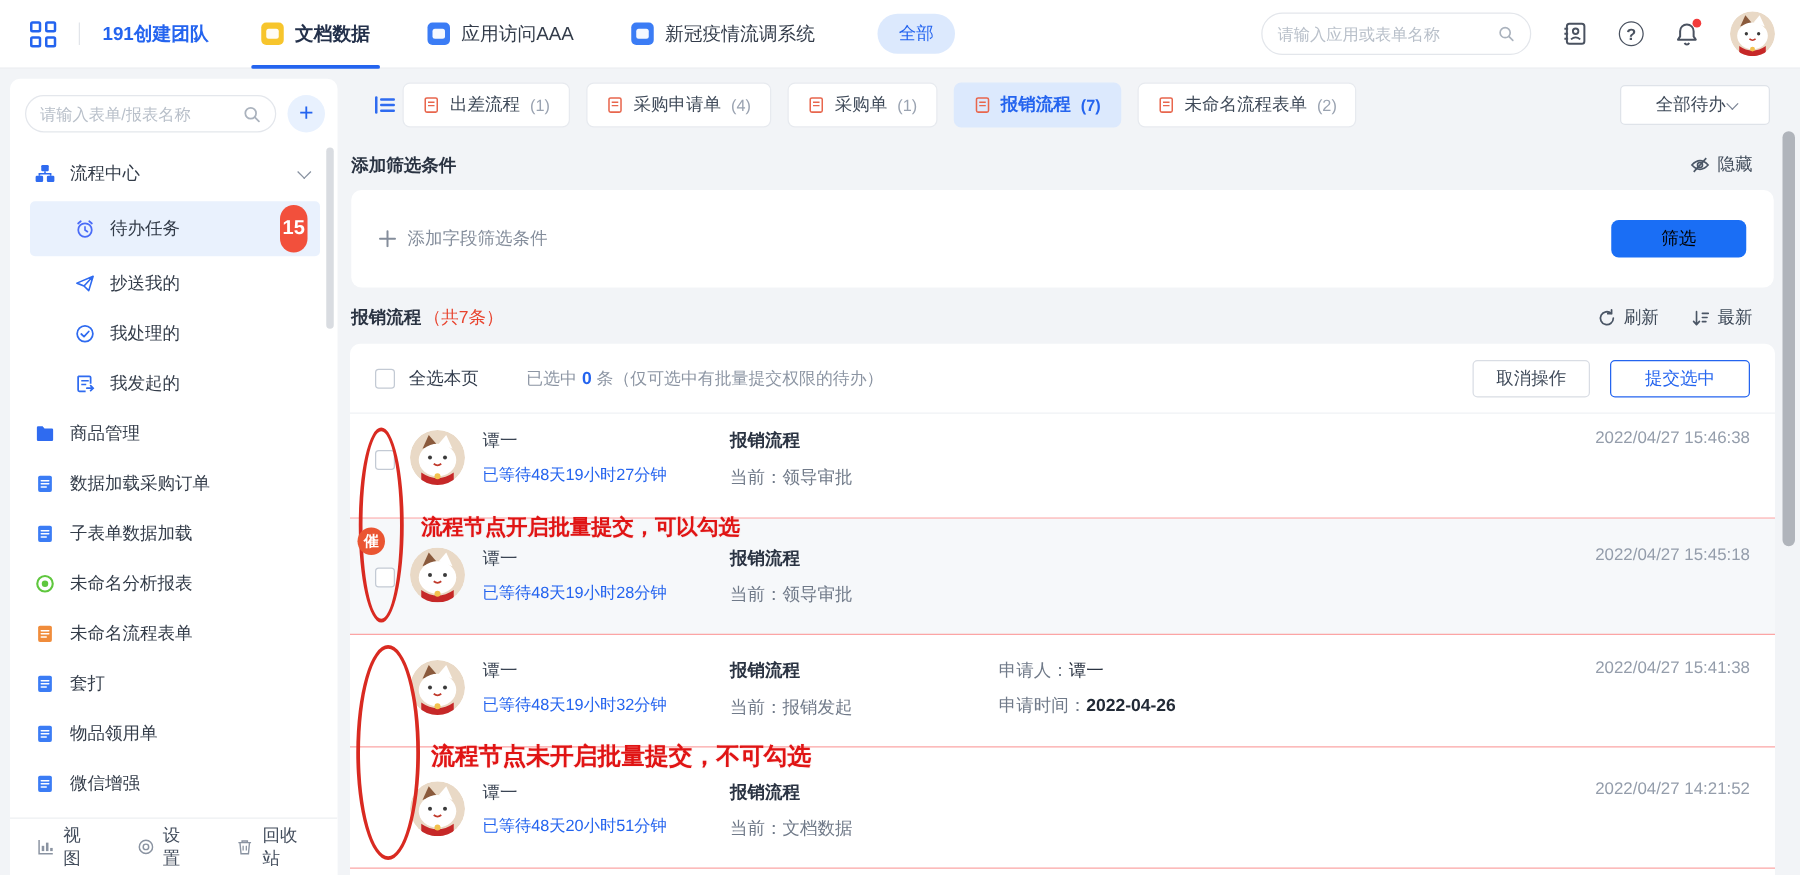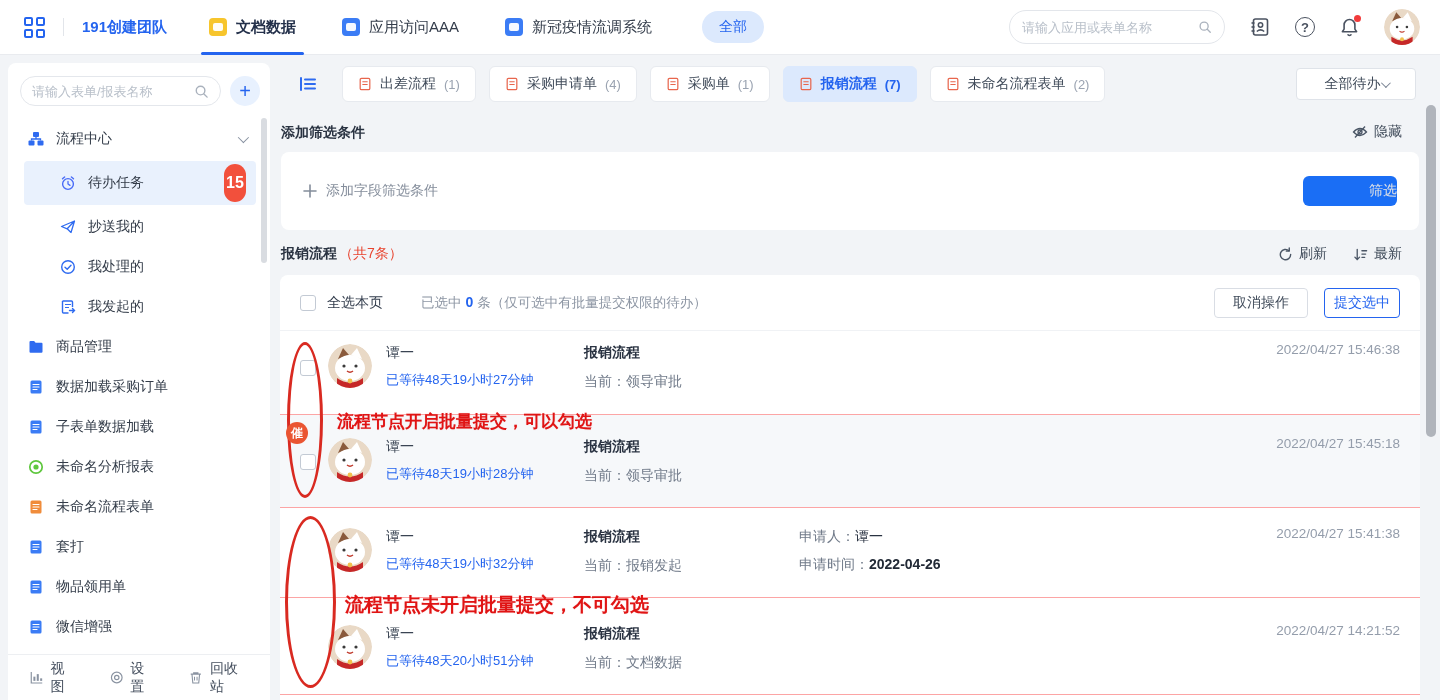--- a/index.html
+++ b/index.html
@@ -56,57 +56,57 @@
             font-weight:bold; display:flex; align-items:center; justify-content:center; margin-left:auto; margin-right:10px; }
   .sb-chev { margin-left:auto; margin-right:24px; width:8px; height:8px; border-right:1.6px solid #8791a0;
             border-bottom:1.6px solid #8791a0; transform:rotate(45deg) translateY(-2px); }
   .sb-scroll { position:absolute; right:3px; top:55px; width:6px; height:145px; border-radius:3px; background:#d9dce1; }
   .sb-footer { position:absolute; bottom:0; left:0; right:0; height:46px; border-top:1px solid #edeff2;
             background:#fff; display:flex; align-items:center; padding:0 22px; gap:34px; font-size:14px; color:#454f5e; }
   .sb-footer .f-item { display:flex; align-items:center; gap:7px; cursor:pointer; }
 
   
   .collapse-icon { position:absolute; left:298px; top:74px; cursor:pointer; z-index:5; }
-  .filter-tabs { position:absolute; left:342px; top:66px; display:flex; gap:13px; z-index:5; }
+  .filter-tabs { position:absolute; left:322px; top:66px; display:flex; gap:13px; z-index:5; }
   .ftab { height:36px; padding:0 15px; background:#fff; border:1px solid #e7eaef; border-radius:6px;
           display:flex; align-items:center; gap:8px; font-size:14px; color:#3f4a59; cursor:pointer; white-space:nowrap; }
   .ftab .cnt { color:#9aa3b1; font-size:13px; }
   .ftab.active { background:#dce9fd; border-color:#dce9fd; color:#2464ef; font-weight:bold; }
   .ftab.active .cnt { color:#2464ef; font-weight:bold; }
   .scope-select { position:absolute; right:24px; top:68px; width:120px; height:32px; background:#fff;
           border:1px solid #dfe3e9; border-radius:4px; display:flex; align-items:center; justify-content:center;
           padding:0 12px; font-size:14px; color:#3f4a59; cursor:pointer; z-index:5; }
   .chev { width:7px; height:7px; border-right:1.5px solid #7a8494; border-bottom:1.5px solid #7a8494;
           transform:rotate(45deg) translateY(-2px); }
   .filter-title { position:absolute; left:281px; top:124px; font-size:14px; font-weight:bold; color:#2a3342; }
   .hide-btn { position:absolute; right:38px; top:123px; display:flex; align-items:center; gap:6px;
           font-size:14px; color:#3f4a59; cursor:pointer; }
   .filter-card { position:absolute; left:281px; top:152px; width:1138px; height:78px; background:#fff;
           border-radius:8px; display:flex; align-items:center; justify-content:space-between; padding:0 22px; }
   .add-field { display:flex; align-items:center; gap:9px; color:#848d9b; font-size:14px; cursor:pointer; }
-  .btn-filter { width:94px; height:30px; background:#1a6ef5; color:#e5e5e5; border:none; border-radius:6px;
-          font-size:14px; cursor:pointer; font-family:inherit;text-align:right; }
+  .btn-filter { width:108px; height:30px; background:#1a6ef5; color:#000000; border:none; border-radius:6px;
+          font-size:14px; cursor:pointer; font-family:inherit; }
   .list-header { position:absolute; left:281px; top:245px; font-size:14px; display:flex; align-items:center; }
   .list-header .t { font-weight:bold; color:#2a3342; }
   .list-header .c { color:#e8432e; margin-left:2px; }
   .list-tools { position:absolute; right:38px; top:245px; display:flex; gap:26px; font-size:14px; color:#3f4a59; }
   .list-tools .tool { display:flex; align-items:center; gap:6px; cursor:pointer; }
 
   .list-container { position:absolute; left:280px; top:275px; width:1140px; height:425px; background:#fff;
           border-radius:8px 8px 0 0; overflow:hidden; }
   .toolbar { height:56px; display:flex; align-items:center; padding:0 20px; border-bottom:1px solid #f0f2f5; }
   .checkbox { width:16px; height:16px; border:1.5px solid #c3cad4; border-radius:3px; background:#fff;
           display:inline-block; cursor:pointer; flex:0 0 auto; }
   .toolbar .lbl { font-size:14px; color:#323c4c; margin-left:11px; }
   .sel-info { margin-left:38px; font-size:13.5px; color:#8c95a3; }
   .sel-info b { color:#2464ef; padding:0 4px; font-size:14px; }
   .toolbar-btns { margin-left:auto; display:flex; gap:16px; }
   .btn-plain { width:94px; height:30px; background:#fff; border:1px solid #d9dde4; border-radius:4px;
           color:#3f4a59; font-size:14px; cursor:pointer; font-family:inherit; }
-  .btn-outline-blue { width:76px; height:30px; background:#fff; border:1px solid #2464ef; border-radius:4px;
+  .btn-outline-blue { width:112px; height:30px; background:#fff; border:1px solid #2464ef; border-radius:4px;
           color:#2464ef; font-size:14px; cursor:pointer; font-family:inherit; }
 
   .row { display:flex; align-items:flex-start; padding:13px 20px 0 20px; border-bottom:1px solid #fca5a5; cursor:pointer; }
   .row.h84 { height:84px; } .row.h93 { height:93px; padding-top:23px; background:#f6f8fa; }
   .row.h90 { height:90px; padding-top:20px; } .row.h97 { height:97px; padding-top:27px; }
   .cb-col { width:28px; flex:0 0 auto; }
   .cb-col .checkbox { margin-top:16px; }
   .row .avatar { width:44px; height:44px; }
   .name-col { margin-left:14px; width:198px; }
   .name { font-size:14px; color:#3a4453; }

